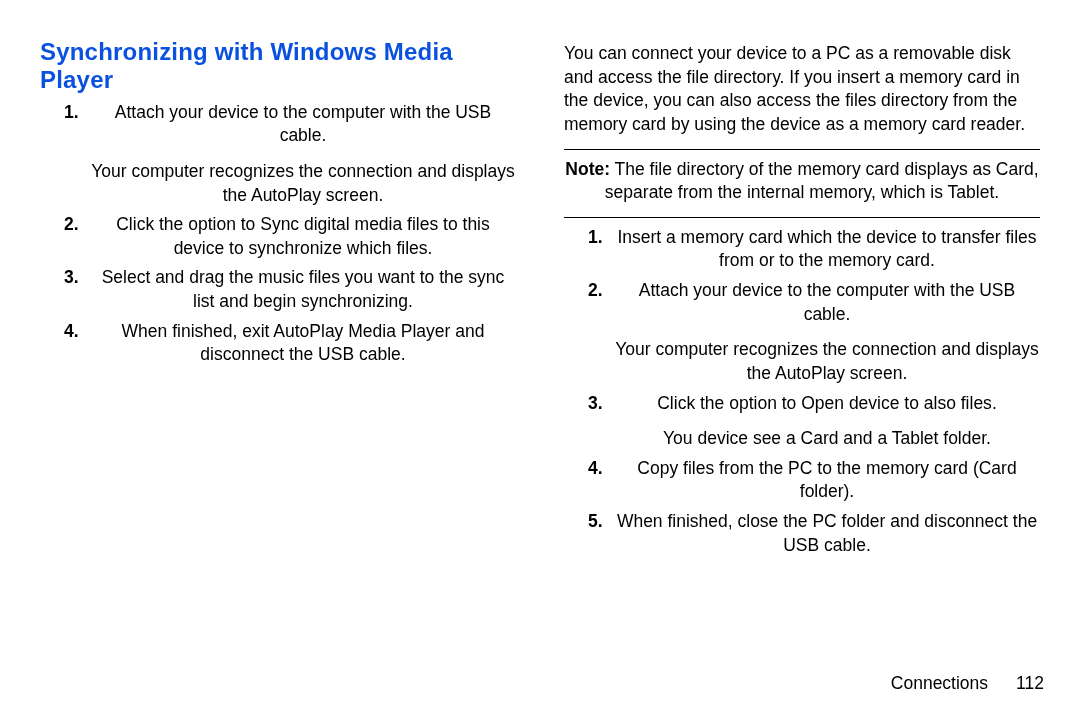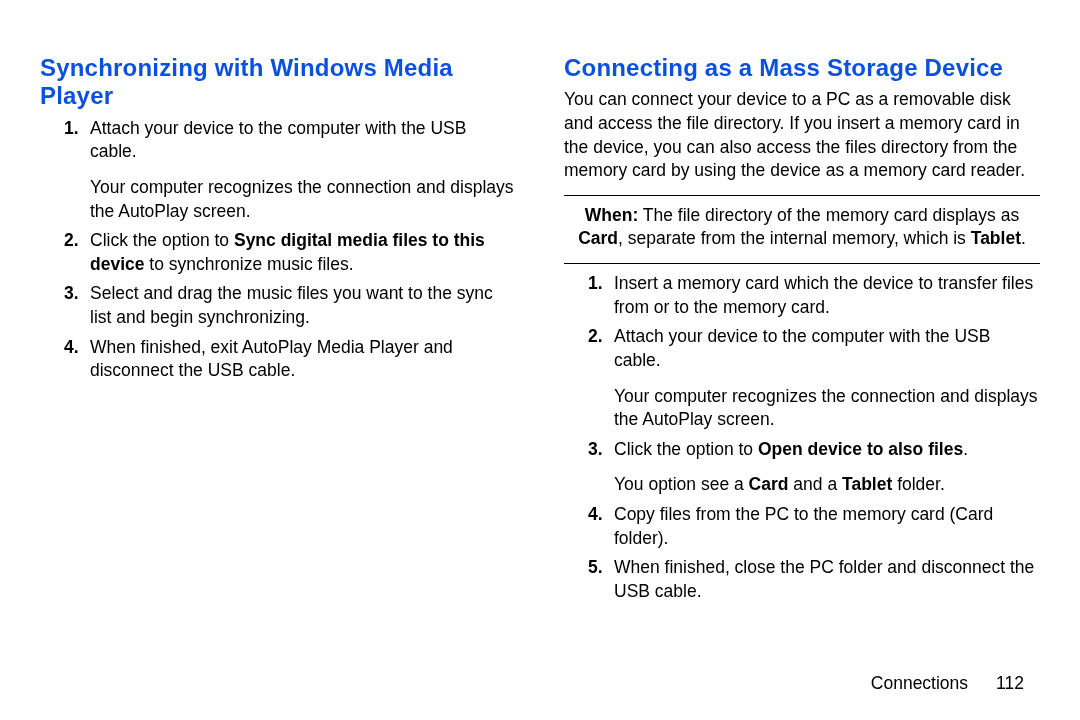--- a/index.html
+++ b/index.html
@@ -28,32 +28,33 @@
   .col.left {
     padding-right: 24px;
   }
   .col.right {
     padding-left: 24px;
   }
   h2.section-title {
     color: #0a51e0;
     font-weight: 800;
     font-size: 24px;
-    margin: 16px 0 6px 0;
+    margin: 0 0 6px 0;
     line-height: 1.18;
     letter-spacing: 0.2px;
   }
   p.intro {
     margin: 4px 0 6px 0;
   }
   ol.steps {
     margin: 2px 0 0 0;
     padding-left: 50px;
     counter-reset: step;
     list-style: none;
+    text-align: center;
   }
   ol.steps > li {
     counter-increment: step;
     margin: 0 0 6px 0;
     position: relative;
   }
   ol.steps > li::before {
     content: counter(step) ".";
     position: absolute;
     left: -26px;
@@ -69,78 +70,77 @@
     margin: 12px 0 8px 0;
   }
   .note-box {
     margin: 2px 0 4px 0;
     text-align: center;
   }
   .note-box .note-label {
     font-weight: 700;
   }
   .bold {
-    font-weight: 700;
+    font-weight: 400;
   }
   .footer {
     position: absolute;
     bottom: 24px;
-    right: 56px;
+    right: 36px;
     font-size: 17.5px;
   }
   .footer .sect {
     margin-right: 28px;
   }
 </style>
 </head>
 <body>
 
 <div class="page">
 
   <div class="col left">
     <h2 class="section-title">Synchronizing with Windows Media Player</h2>
     <ol class="steps">
       <li>
         <span>Attach your device to the computer with the USB cable.</span>
         <p>Your computer recognizes the connection and displays the AutoPlay screen.</p>
       </li>
       <li>
-        <span>Click the option to </span><span class="bold">Sync digital media files to this device</span><span> to synchronize music files.</span>
+        <span>Click the option to </span><span class="bold">Sync digital media files to this device</span><span> to synchronize which files.</span>
       </li>
       <li>
         <span>Select and drag the music files you want to the sync list and begin synchronizing.</span>
       </li>
       <li>
         <span>When finished, exit AutoPlay Media Player and disconnect the USB cable.</span>
       </li>
     </ol>
   </div>
 
   <div class="col right">
-    <h2 class="section-title">Connecting as a Mass Storage Device</h2>
     <p class="intro">You can connect your device to a PC as a removable disk and access the file directory. If you insert a memory card in the device, you can also access the files directory from the memory card by using the device as a memory card reader.</p>
 
     <hr class="divider">
     <div class="note-box">
-      <span class="note-label">When:</span><span> The file directory of the memory card displays as </span><span class="bold">Card</span><span>, separate from the internal memory, which is </span><span class="bold">Tablet</span><span>.</span>
+      <span class="note-label">Note:</span><span> The file directory of the memory card displays as </span><span class="bold">Card</span><span>, separate from the internal memory, which is </span><span class="bold">Tablet</span><span>.</span>
     </div>
     <hr class="divider">
 
     <ol class="steps">
       <li>
         <span>Insert a memory card which the device to transfer files from or to the memory card.</span>
       </li>
       <li>
         <span>Attach your device to the computer with the USB cable.</span>
         <p>Your computer recognizes the connection and displays the AutoPlay screen.</p>
       </li>
       <li>
         <span>Click the option to </span><span class="bold">Open device to also files</span><span>.</span>
         <p>
-          <span>You option see a </span><span class="bold">Card</span><span> and a </span><span class="bold">Tablet</span><span> folder.</span>
+          <span>You device see a </span><span class="bold">Card</span><span> and a </span><span class="bold">Tablet</span><span> folder.</span>
         </p>
       </li>
       <li>
         <span>Copy files from the PC to the memory card (Card folder).</span>
       </li>
       <li>
         <span>When finished, close the PC folder and disconnect the USB cable.</span>
       </li>
     </ol>
   </div>

